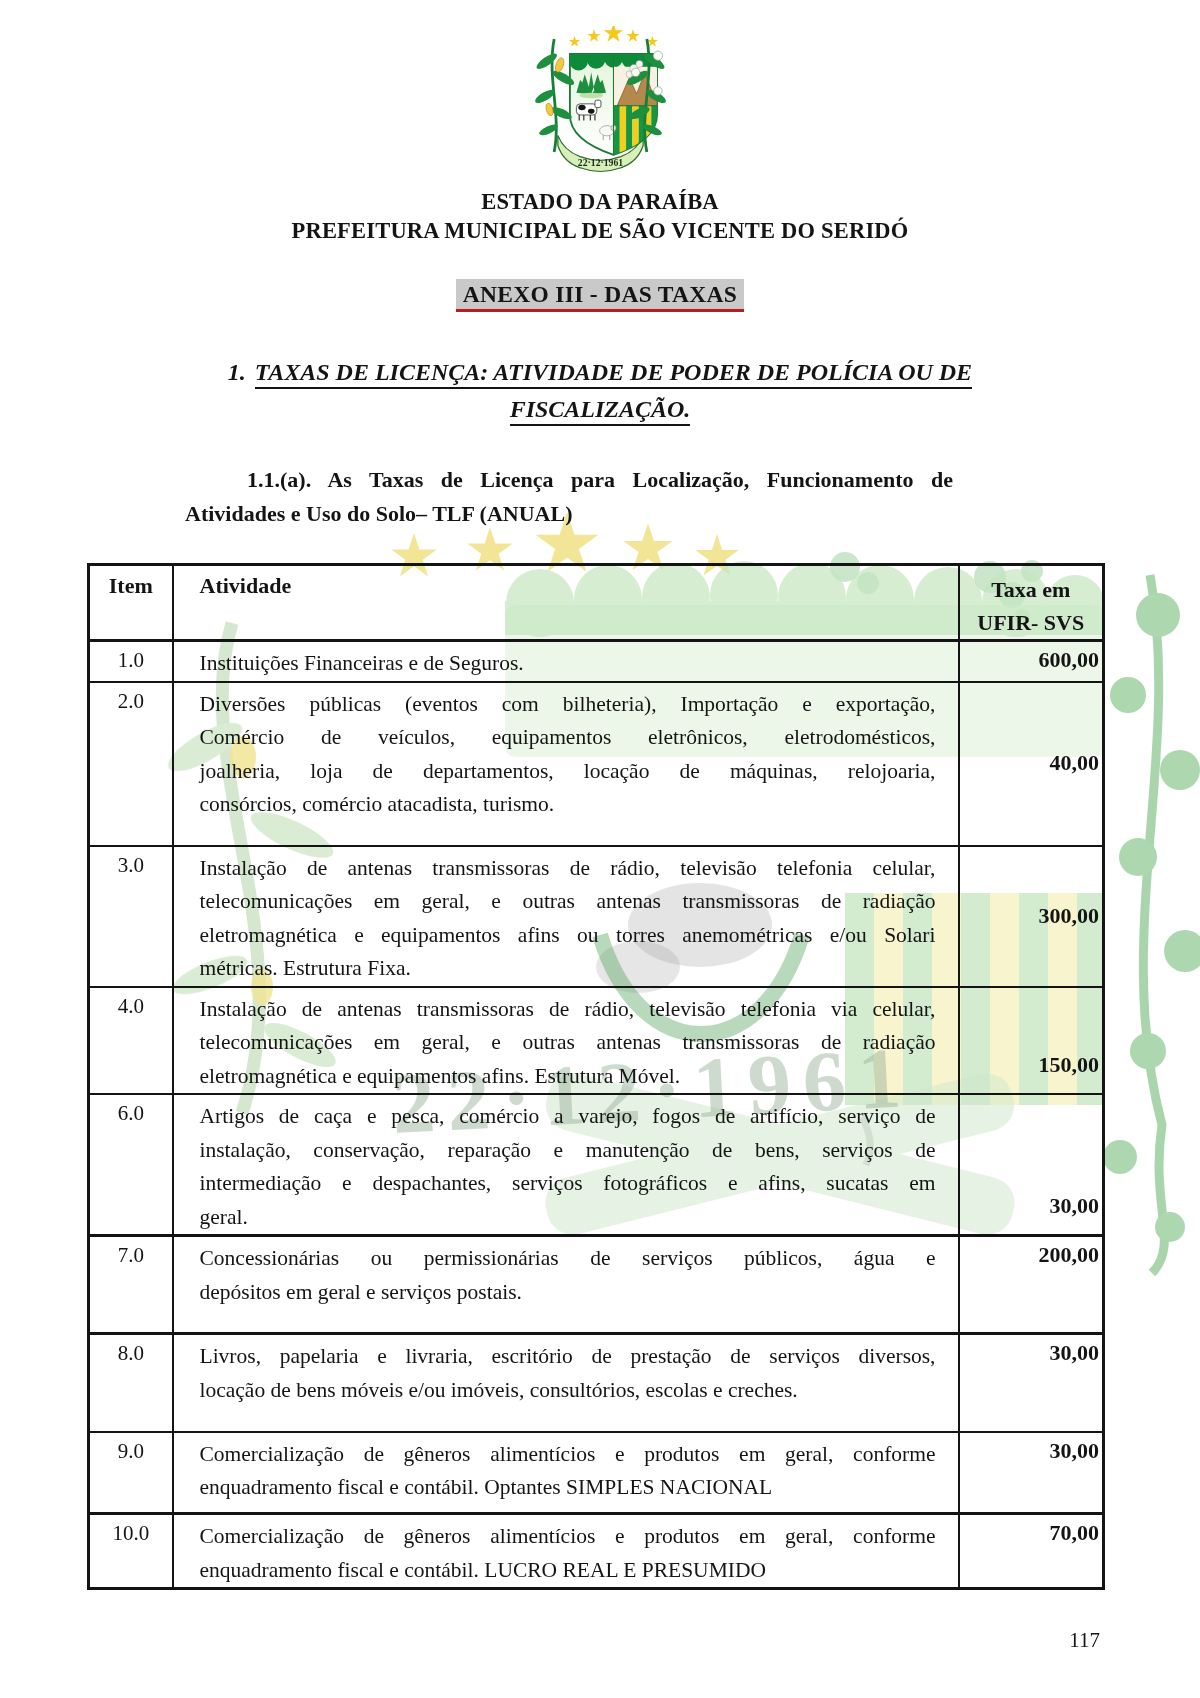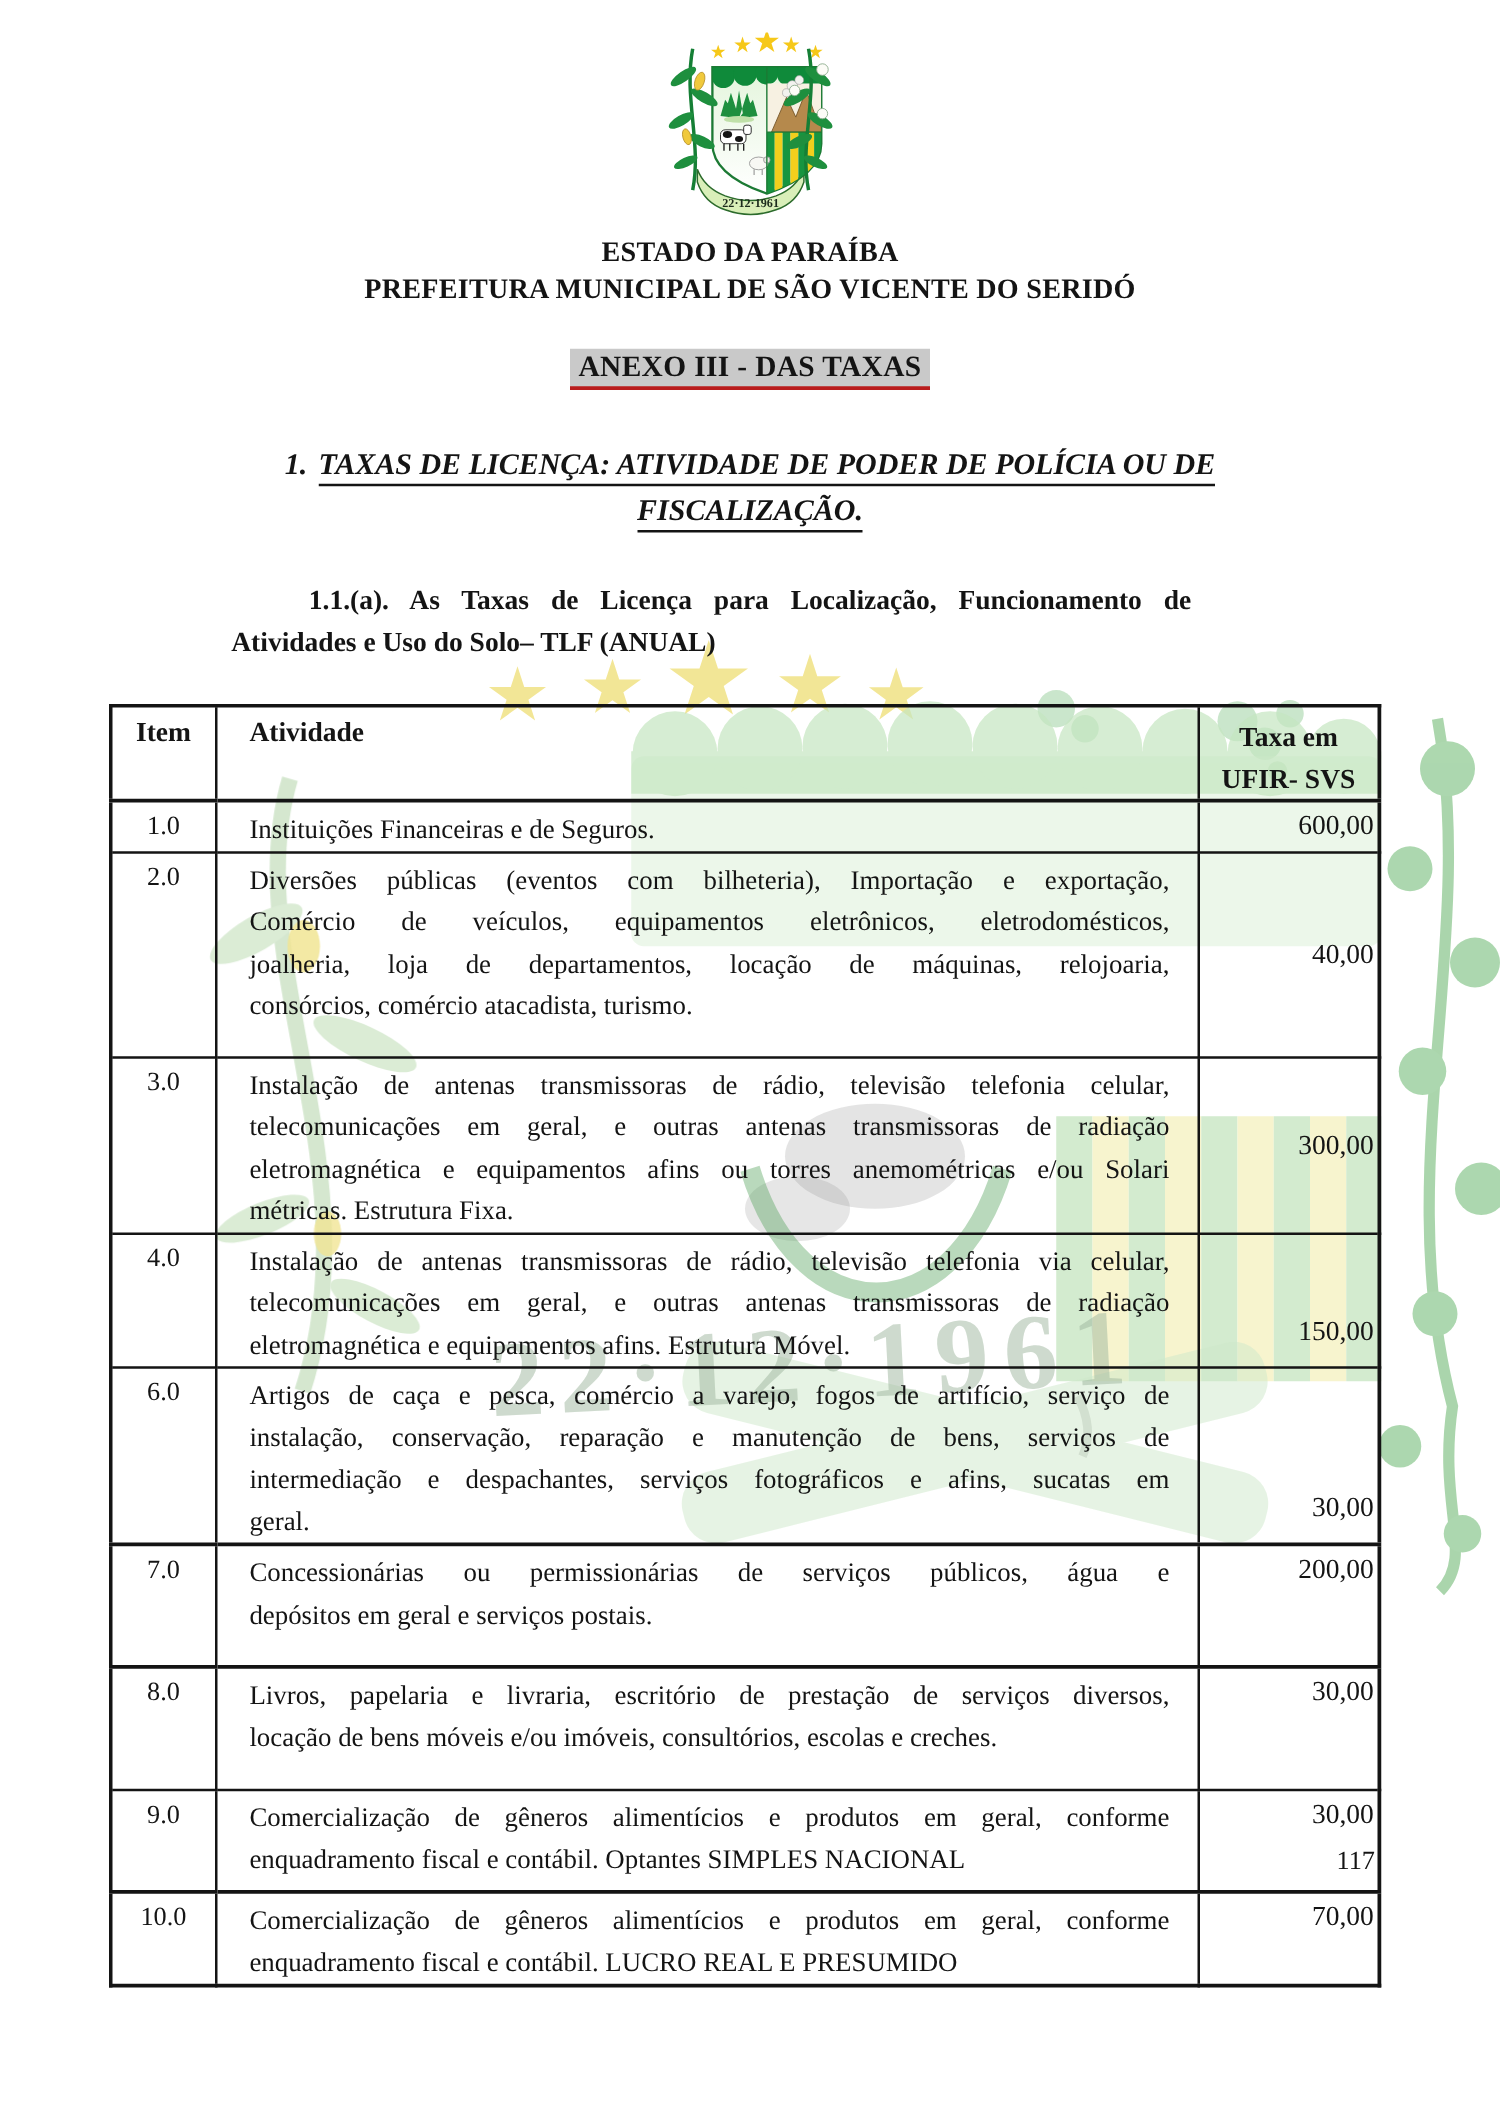--- a/index.html
+++ b/index.html
@@ -38,29 +38,29 @@
   tr.bt > th, tr.bt > td { border-top:3px solid #141414; }
   thead tr { height:68px; }
   th.h-item { font-weight:bold; font-size:22px; text-align:center; padding-top:7px; }
   th.h-act  { font-weight:bold; font-size:22px; text-align:left; padding:7px 0 0 26px; }
   th.h-tax  { font-weight:bold; font-size:22px; padding-top:7px; line-height:1.5; }
   th.h-tax .tl { text-align:center; text-align-last:center; }
   td.c-item { text-align:center; font-size:21px; padding-top:6px; }
   td.c-act  { font-size:21.5px; padding:5px 22px 0 26px; line-height:1.56; }
   td.c-act .tl { text-align:justify; text-align-last:justify; }
   td.c-act .tl-last { text-align-last:left; }
-  td.c-tax { text-align:right; font-weight:normal; font-size:22px;
+  td.c-tax { text-align:right; font-weight:bold; font-size:22px;
     padding:4px 3px 0 0; line-height:1.3; }
   tr.vm td.c-tax { vertical-align:middle; padding-top:0; }
   tr.vb td.c-tax { vertical-align:bottom; padding-bottom:14px; }
   tr.h1 { height:36px; }  tr.h2 { height:164px; } tr.h3 { height:126px; }
   tr.h4 { height:104px; } tr.h6 { height:130px; } tr.h7 { height:98px; }
   tr.h8 { height:98px; }  tr.h9 { height:82px; } tr.h10{ height:64px; }
   
-  .page-num { position:absolute; top:1476px; left:1040px; width:60px; z-index:2;
+  .page-num { position:absolute; top:1628px; left:1040px; width:60px; z-index:2;
     font-size:21px; text-align:right; }
 </style>
 </head>
 <body>
 
 <div class="page">
 
   <svg class="watermark" viewBox="0 0 1200 810" xmlns="http://www.w3.org/2000/svg" aria-hidden="true">
     <defs>
       <path id="wst" d="M0,-1 L0.2245,-0.309 0.951,-0.309 0.363,0.118 0.588,0.809 0,0.382 -0.588,0.809 -0.363,0.118 -0.951,-0.309 -0.2245,-0.309 Z"></path>

